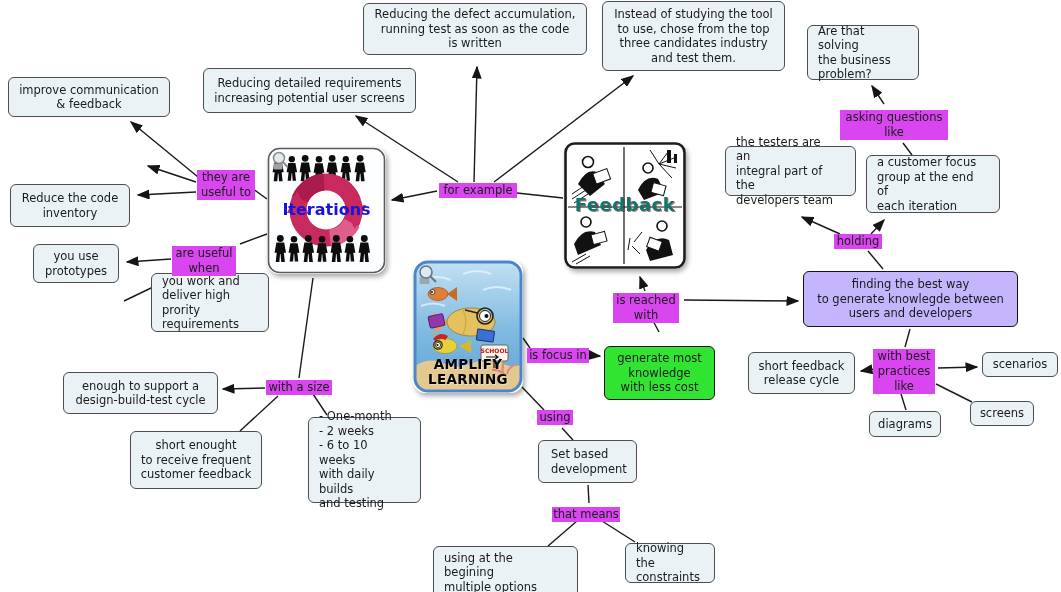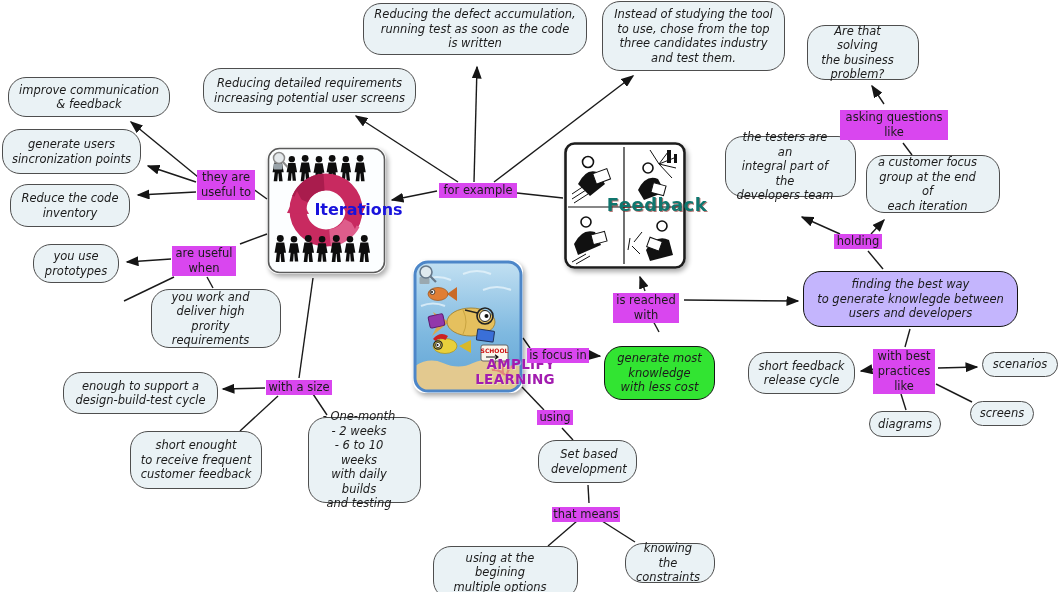--- a/index.html
+++ b/index.html
@@ -1,34 +1,34 @@
 <!DOCTYPE html>
 <html><head>
 <meta charset="utf-8">
 <style>
   html,body{margin:0;padding:0;background:#fff;}
   #cv{position:relative;width:1061px;height:592px;background:#fff;overflow:hidden;
       font-family:"DejaVu Sans","Liberation Sans",sans-serif;color:#1b1b1b;}
   #edges{position:absolute;left:0;top:0;z-index:1;}
   .box{position:absolute;box-sizing:border-box;background:#eaf2f5;border:1.4px solid #4e4e4e;
-       border-radius:18px;display:flex;align-items:center;font-size:11.5px;line-height:14.5px;
-       white-space:pre-line;z-index:2;font-style:italic;}
+       border-radius:6px;display:flex;align-items:center;font-size:11.5px;line-height:14.5px;
+       white-space:pre-line;z-index:2;}
   .c{justify-content:center;text-align:center;padding:2px 4px;}
-  .l{justify-content:flex-start;text-align:center;padding:2px 21px 2px 10px;}
+  .l{justify-content:flex-start;text-align:left;padding:2px 21px 2px 10px;}
   .orange{background:#c4b5fd;border:1.6px solid #141414;}
   .green{background:#32e432;border:1.6px solid #141414;margin-top:12px;}
   .lbl{position:absolute;text-align:center;font-size:11.5px;line-height:15px;white-space:pre-line;
        z-index:3;background:#d946ef;padding:0;}
   .imgnode{position:absolute;z-index:2;border-radius:12px;box-shadow:2px 3px 5px rgba(0,0,0,.33);}
   .imgnode svg{position:absolute;left:0;top:0;}
-  .imglabel{position:absolute;width:100%;text-align:center;font-weight:bold;z-index:4;margin-left:32px;}
+  .imglabel{position:absolute;width:100%;text-align:center;font-weight:bold;z-index:4;}
   .iterlbl{top:53px;color:#1812dc;font-size:16px;}
   .fblbl{top:52px;color:#0f766e;font-size:18px;letter-spacing:.5px;text-shadow:1px 1px 0 rgba(120,10,5,.55);}
-  .amplbl{bottom:6px;color:#a21caf;font-size:13.5px;line-height:15px;letter-spacing:.3px;
-          white-space:pre-line;text-shadow:1px 1px 0 rgba(255,255,255,.4);text-align:right;}
+  .amplbl{bottom:6px;color:#000000;font-size:13.5px;line-height:15px;letter-spacing:.3px;
+          white-space:pre-line;text-shadow:1px 1px 0 rgba(255,255,255,.4);}
 </style>
 </head>
 <body>
 
 <div id="cv">
 
   <svg id="edges" width="1061" height="592">
     <defs>
       <marker id="ah" markerUnits="userSpaceOnUse" markerWidth="13" markerHeight="10" refX="11.5" refY="5" orient="auto">
         <path d="M0 0 L13 5 L0 10 Z" fill="#151515"></path>
@@ -80,33 +80,31 @@
   <div class="box c" style="left:363px;top:3px;width:224px;height:52px">Reducing the defect accumulation,
 running test as soon as the code
 is written</div>
   <div class="box c" style="left:602px;top:1px;width:183px;height:70px">Instead of studying the tool
 to use, chose from the top
 three candidates industry
 and test them.</div>
   <div class="box l" style="left:807px;top:25px;width:112px;height:55px">Are that solving
 the business
 problem?</div>
-  <div class="box c" style="left:2px;top:129px;width:139px;height:45px">generate users
-sincronization points</div>
   <div class="box c" style="left:10px;top:184px;width:120px;height:43px">Reduce the code
 inventory</div>
-  <div class="box l" style="left:725px;top:136px;width:131px;height:61px">the testers are an
+  <div class="box l" style="left:725px;top:146px;width:131px;height:50px">the testers are an
 integral part of the
 developers team</div>
   <div class="box l" style="left:866px;top:155px;width:134px;height:58px">a customer focus
 group at the end of
 each iteration</div>
   <div class="box c" style="left:33px;top:244px;width:86px;height:39px">you use
 prototypes</div>
-  <div class="box l" style="left:151px;top:289px;width:130px;height:59px">you work and
+  <div class="box l" style="left:151px;top:273px;width:118px;height:59px">you work and
 deliver high prority
 requirements</div>
   <div class="box c orange" style="left:803px;top:271px;width:215px;height:56px">finding the best way
 to generate knowlegde between
 users and developers</div>
   <div class="box c green" style="left:604px;top:334px;width:111px;height:54px">generate most
 knowledge
 with less cost</div>
   <div class="box c" style="left:748px;top:352px;width:107px;height:42px">short feedback
 release cycle</div>

